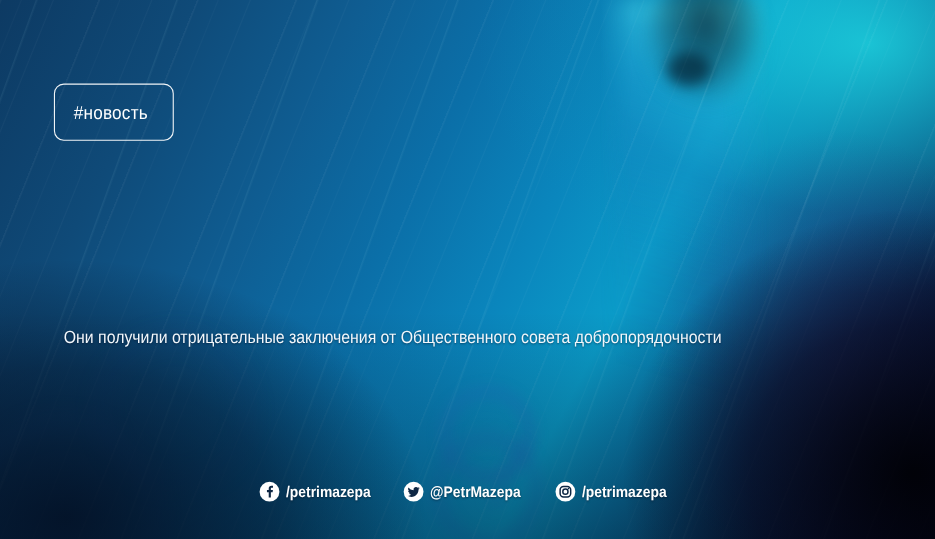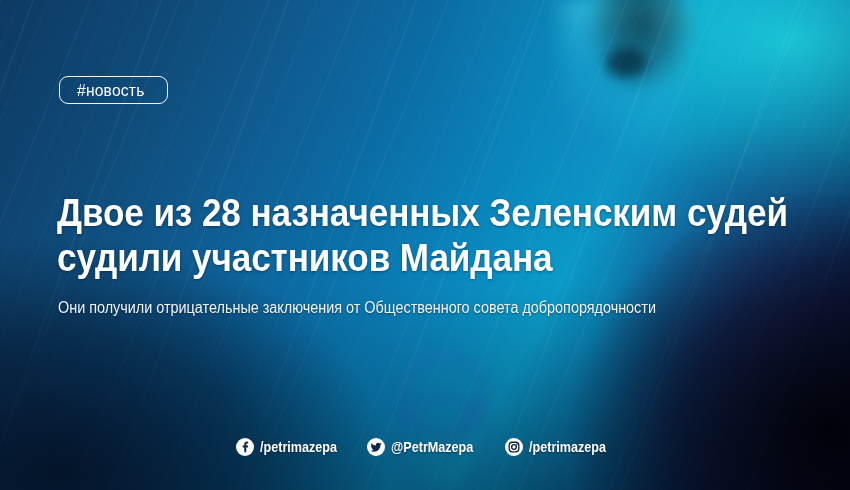--- a/index.html
+++ b/index.html
@@ -185,23 +185,23 @@
 
   
   #content {
     position: absolute;
     inset: 0;
   }
 
   
   #badge {
     position: absolute;
-    left: 59px;
+    left: 49px;
     top: 76px;
-    height: 28px;
+    height: 52px;
     box-sizing: border-box;
     display: flex;
     align-items: center;
     padding: 0 17px;
     border: 1.6px solid rgba(255,255,255,0.94);
     border-radius: 9px;
     background: transparent;
   }
   #badge-text {
     color: #ffffff;
@@ -307,24 +307,20 @@
   <div class="bg-layer" id="bg-streaks"></div>
   <div class="bg-layer" id="bg-streaks-2"></div>
   <div class="bg-layer" id="bg-vignette"></div>
 
   <div id="content">
 
     <div id="badge">
       <span id="badge-text">#новость</span>
     </div>
 
-    <h1 id="headline" style="margin:0;">
-      <div class="headline-line">Двое из 28 назначенных Зеленским судей</div>
-      <div class="headline-line">судили участников Майдана</div>
-    </h1>
 
     <div id="subtitle">Они получили отрицательные заключения от Общественного совета добропорядочности</div>
 
     <div id="social-bar">
 
       <div class="social-item">
         <span class="social-icon">
           <svg width="18" height="18" viewBox="0 0 18 18" aria-hidden="true">
             <path fill="#0e2744" d="M10.25 14.2V9.4h1.6l.25-1.9h-1.85V6.3c0-.55.16-.92.94-.92h1V3.68a13.6 13.6 0 0 0-1.46-.07c-1.45 0-2.44.88-2.44 2.5V7.5H6.68v1.9h1.61v4.8z"></path>
           </svg>

